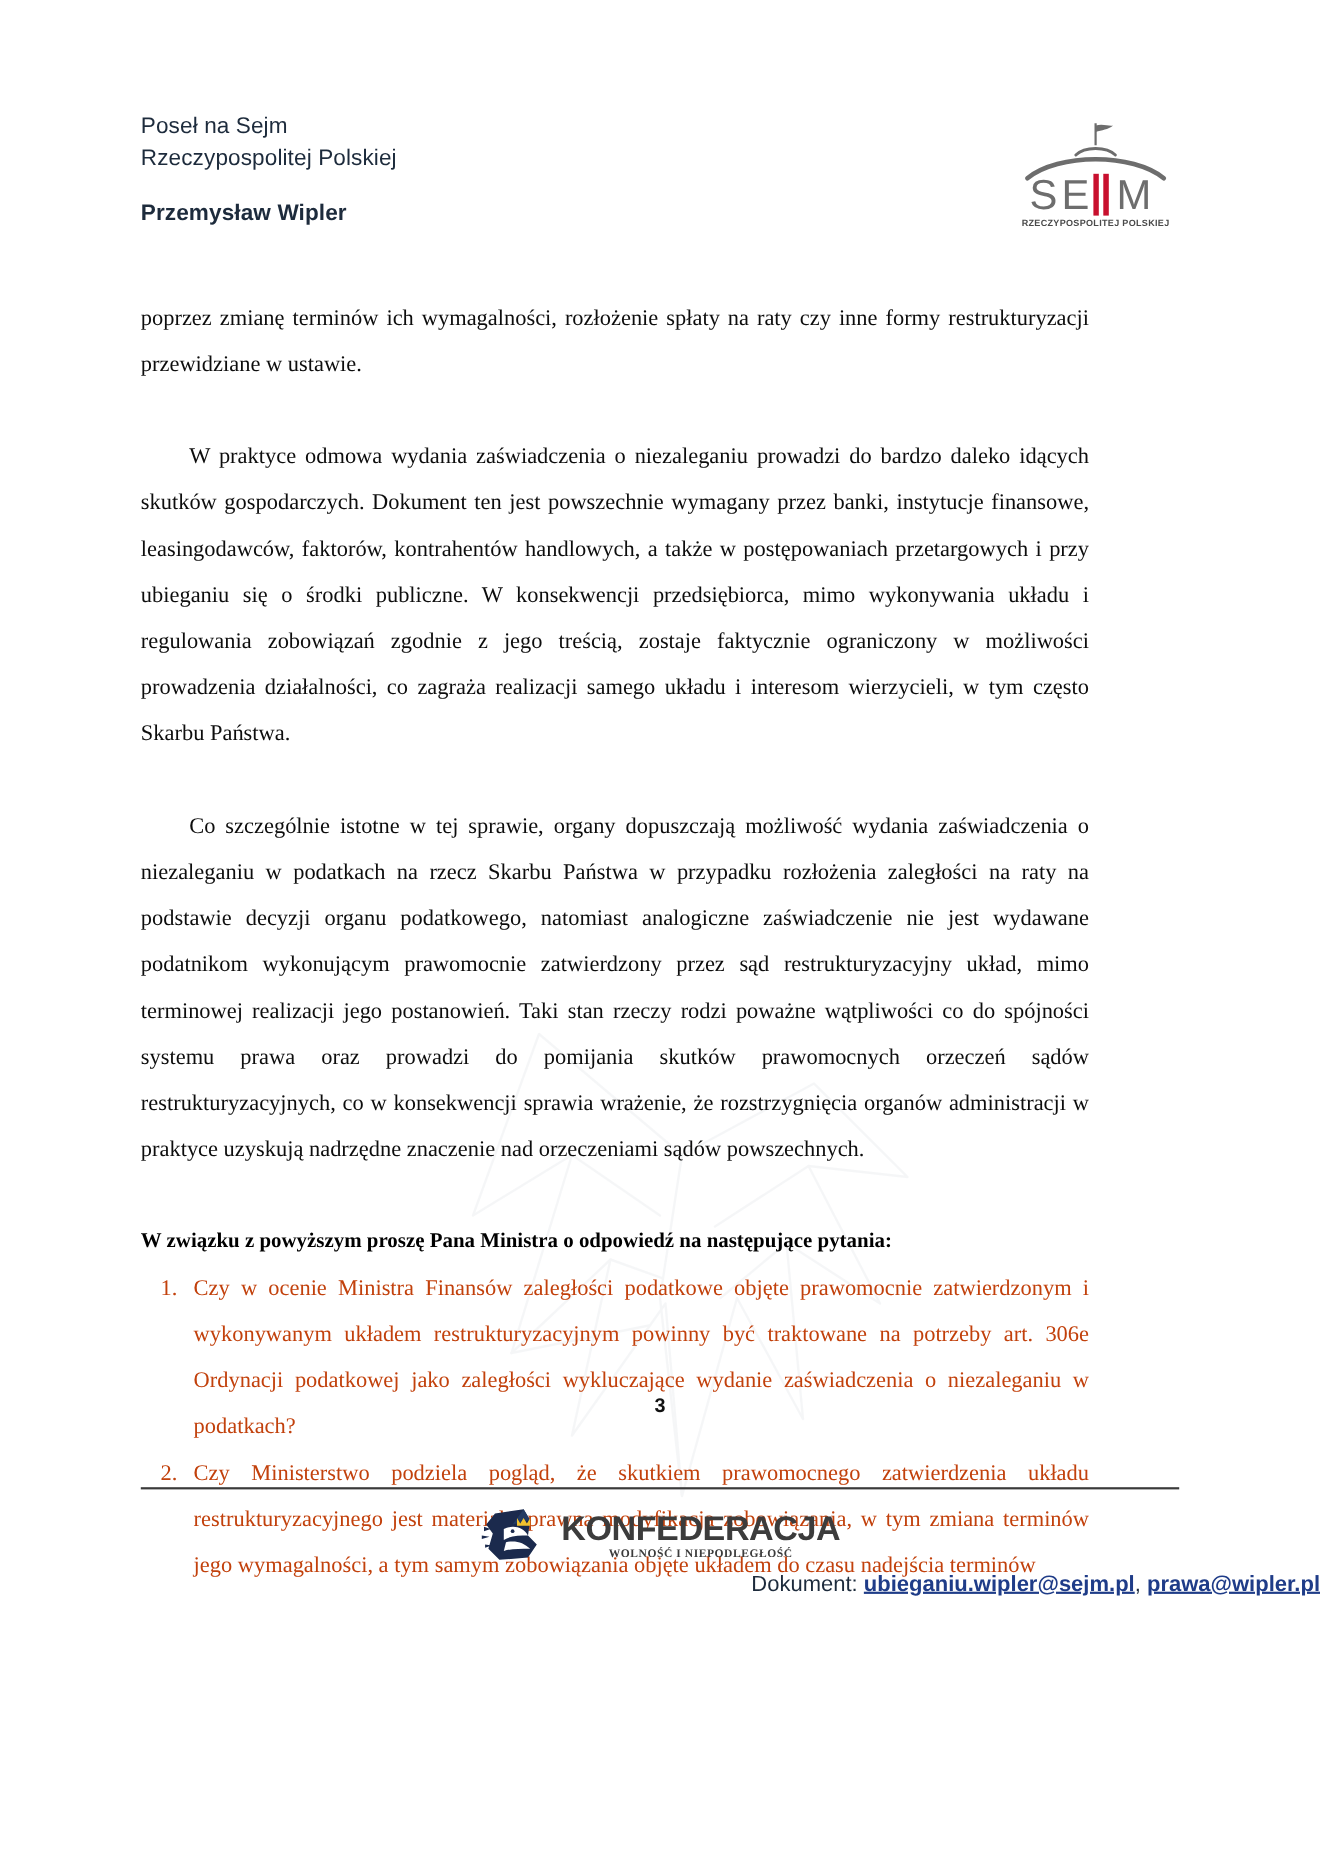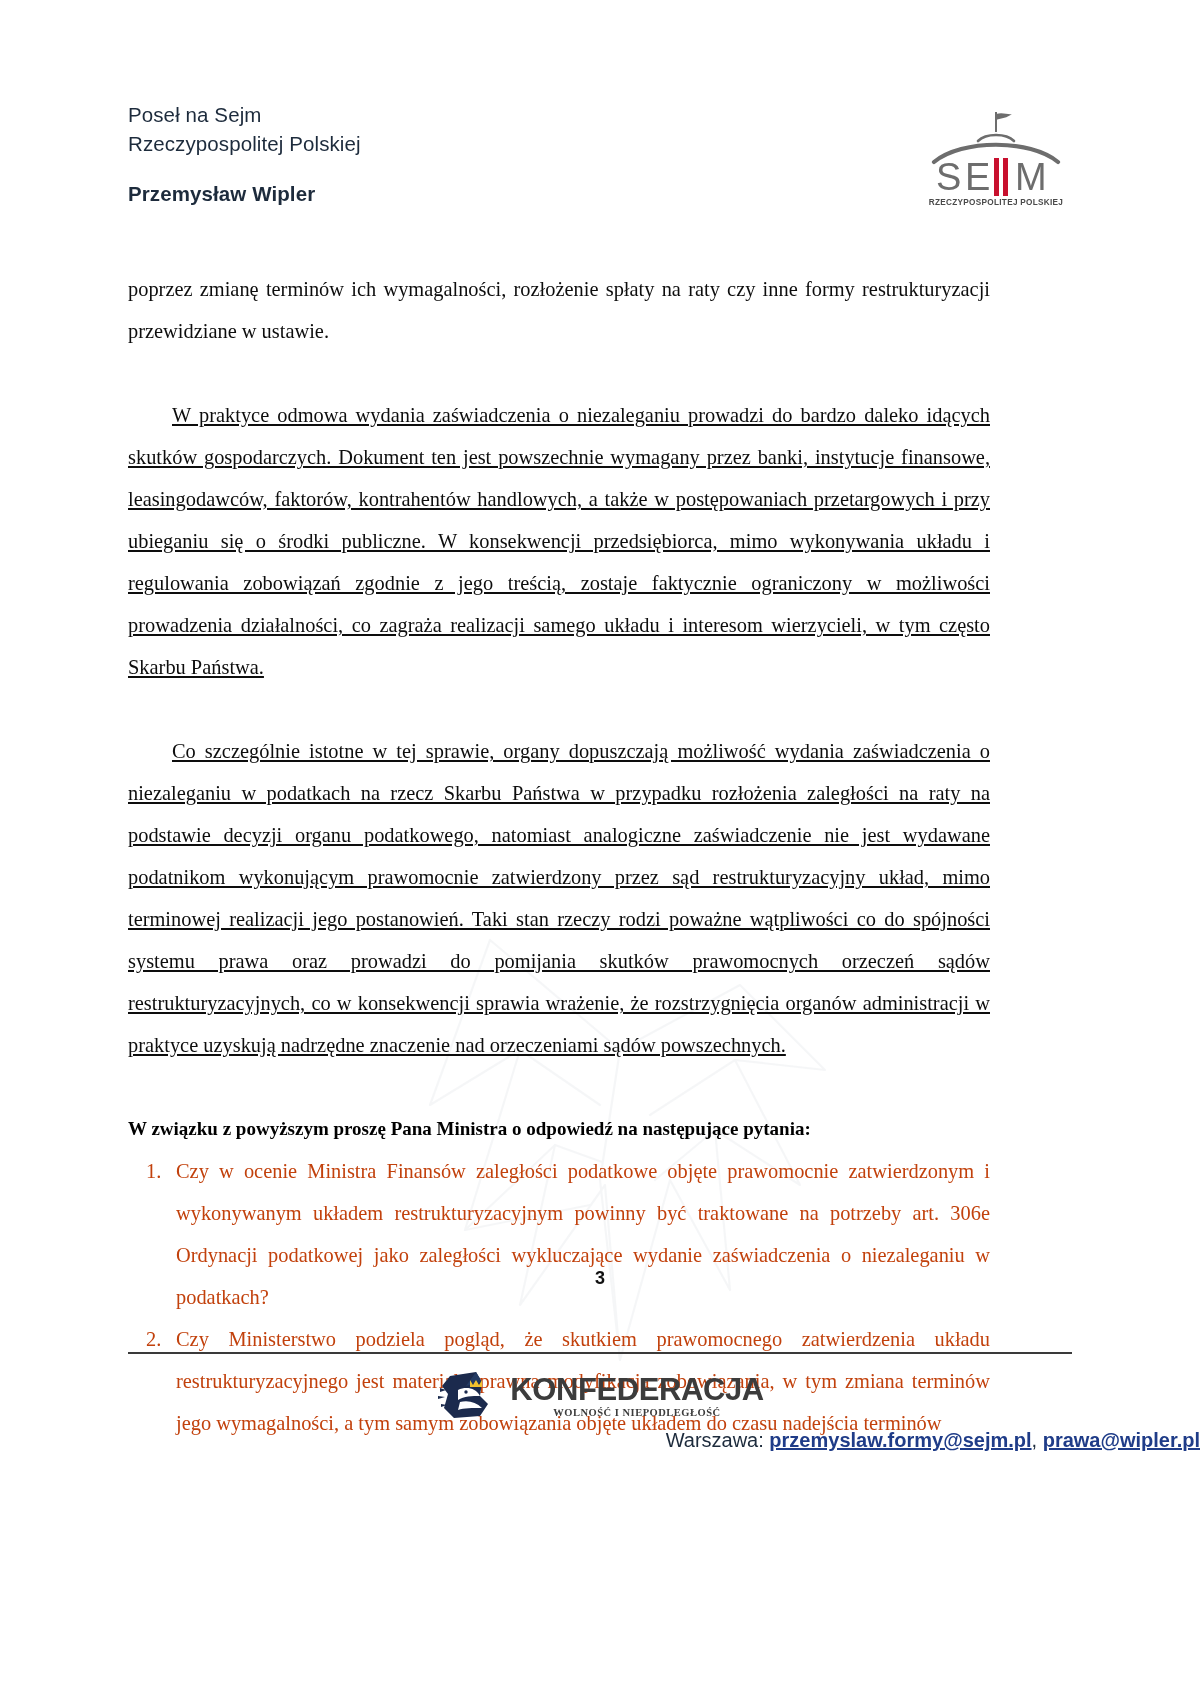--- a/index.html
+++ b/index.html
@@ -73,21 +73,21 @@
     z-index: 2;
   }
   p.para {
     margin: 0 0 0 0;
     font-size: 20.4px;
     line-height: 42px;
     text-align: justify;
     text-justify: inter-word;
     color: #0d0d0d;
   }
-  p.para.indent { text-indent: 44px; text-decoration: underline; }
+  p.para.indent { text-indent: 44px; }
   p.spacer-after { margin-bottom: 42px; }
 
   .bold-question-lead {
     font-weight: 700;
     font-size: 19px;
     line-height: 42px;
     margin: 0;
     color: #000;
   }
 
@@ -272,19 +272,19 @@
         <path d="M4 18 l6 2 -6 2 z M2 26 l7 1 -7 2 z M5 34 l6 1 -6 2 z" fill="#1b2a4d"></path>
       </svg>
       <div class="konf-word">
         <div class="k1">KONFEDERACJA</div>
         <div class="k2">WOLNOŚĆ I NIEPODLEGŁOŚĆ</div>
       </div>
     </div>
 
 
     <div class="footer-line2">
-      <span>Warszawa:</span>
-      <a href="#">przemyslaw.formy@sejm.pl</a><span>,</span>
+      <span>Dokument:</span>
+      <a href="#">ubieganiu.wipler@sejm.pl</a><span>,</span>
       <a href="#">prawa@wipler.pl</a>
     </div>
   </div>
 
 </div>
 
 </body></html>

